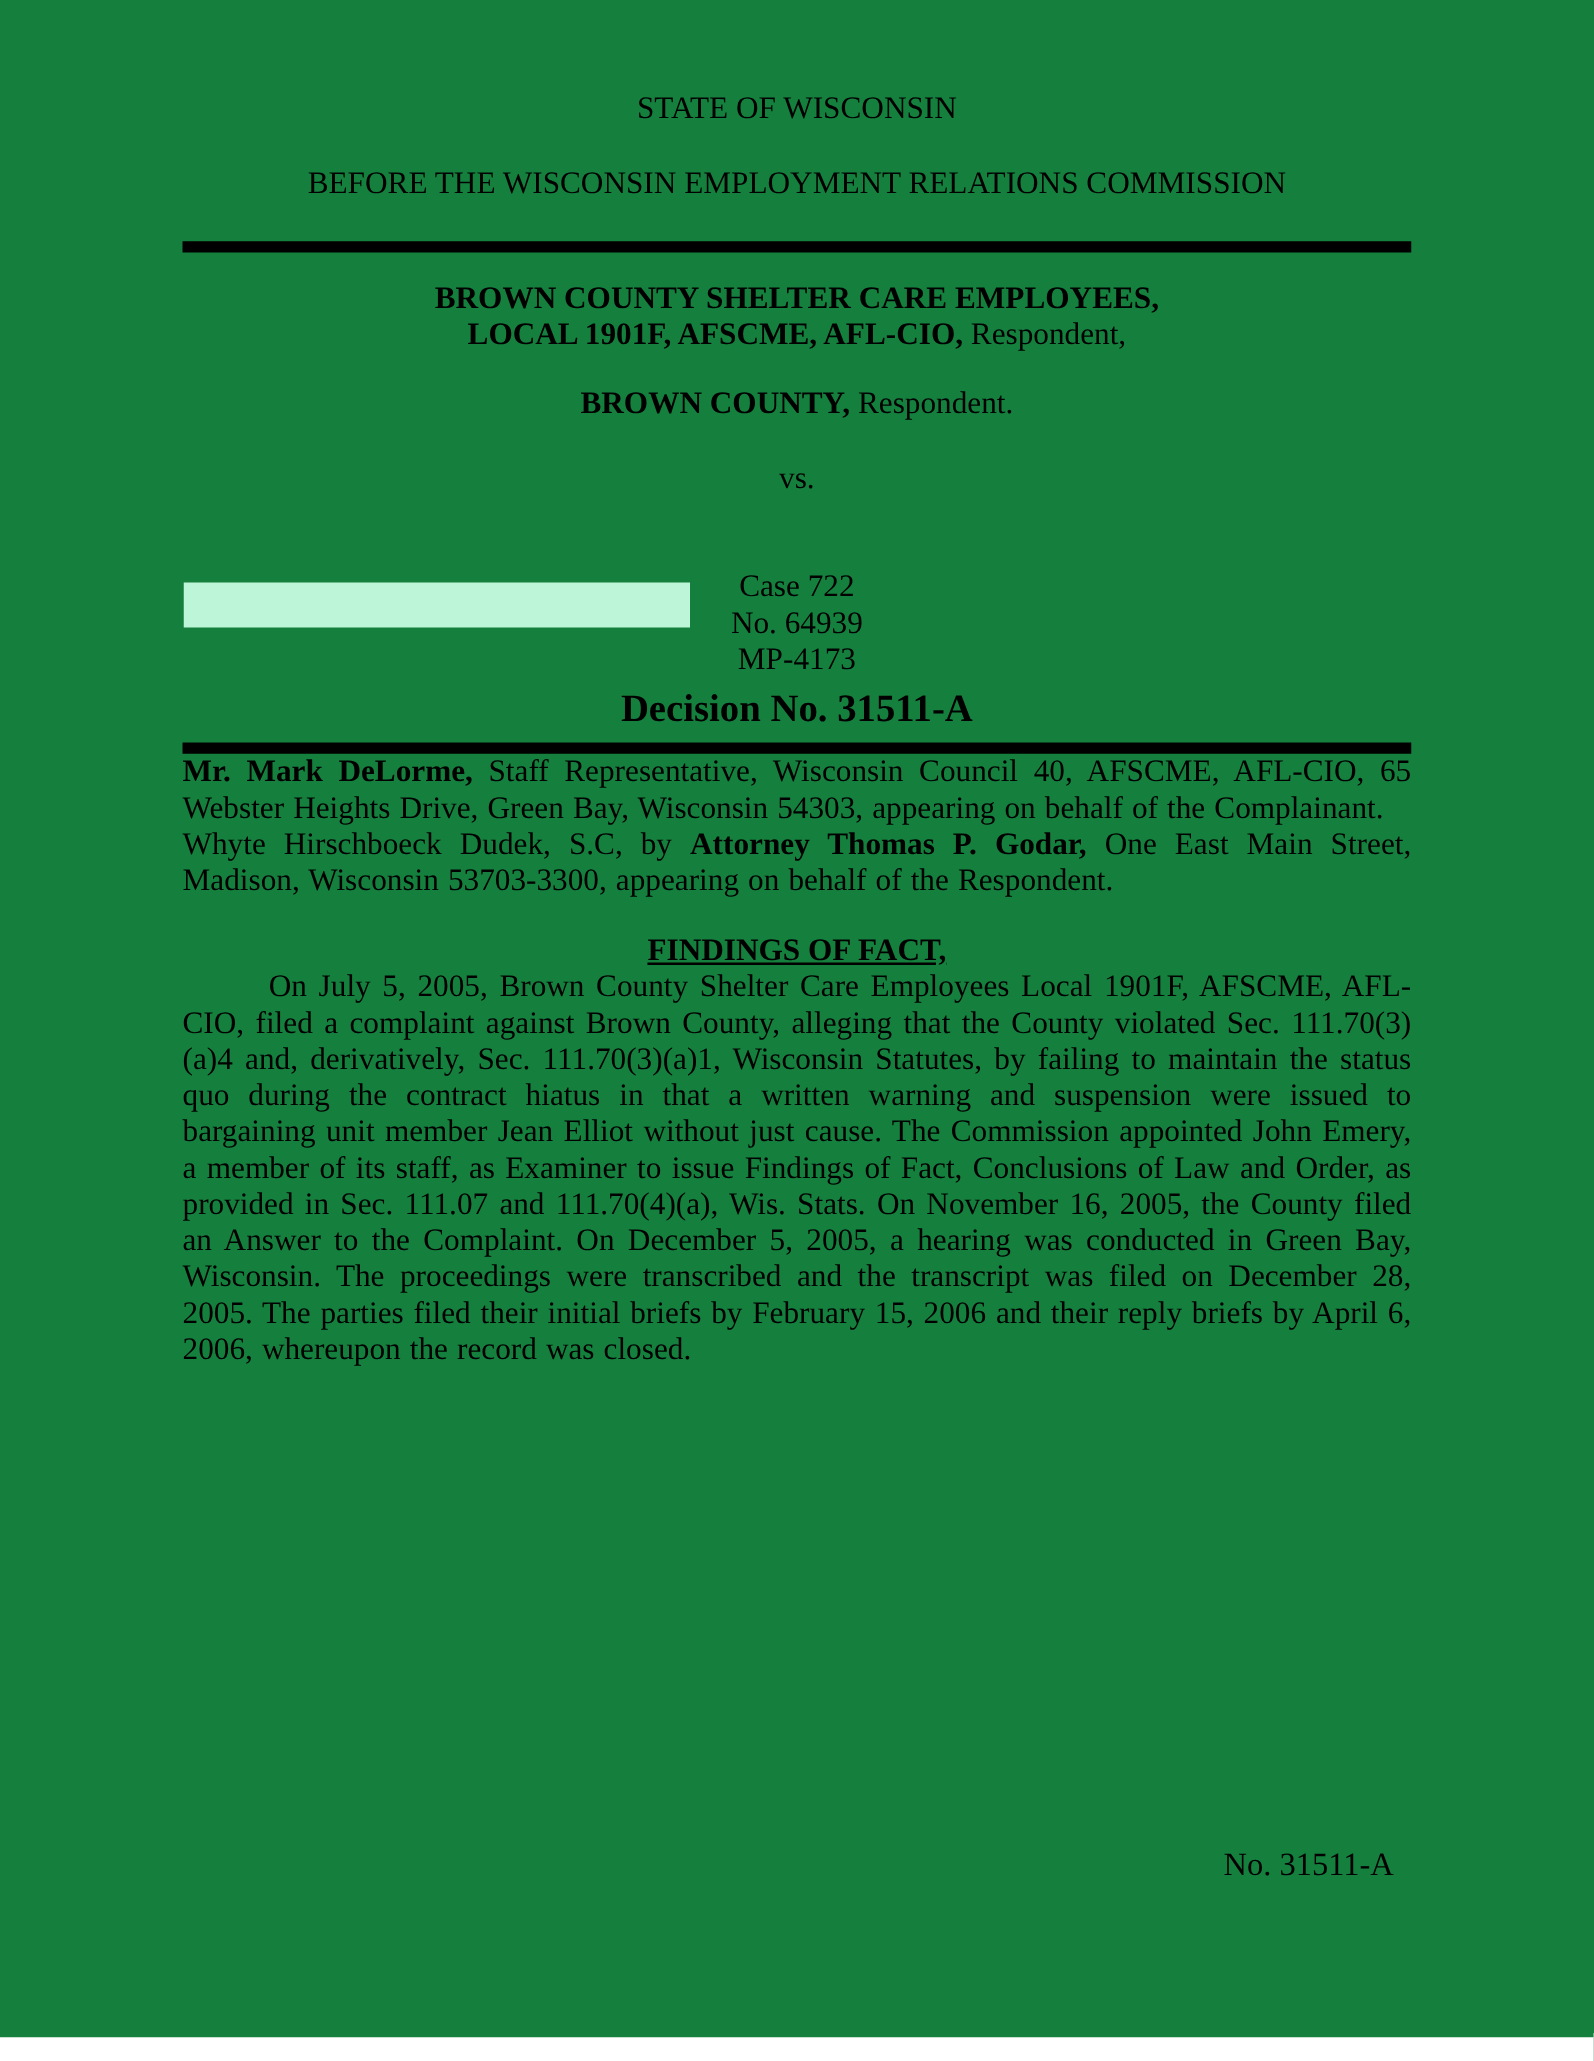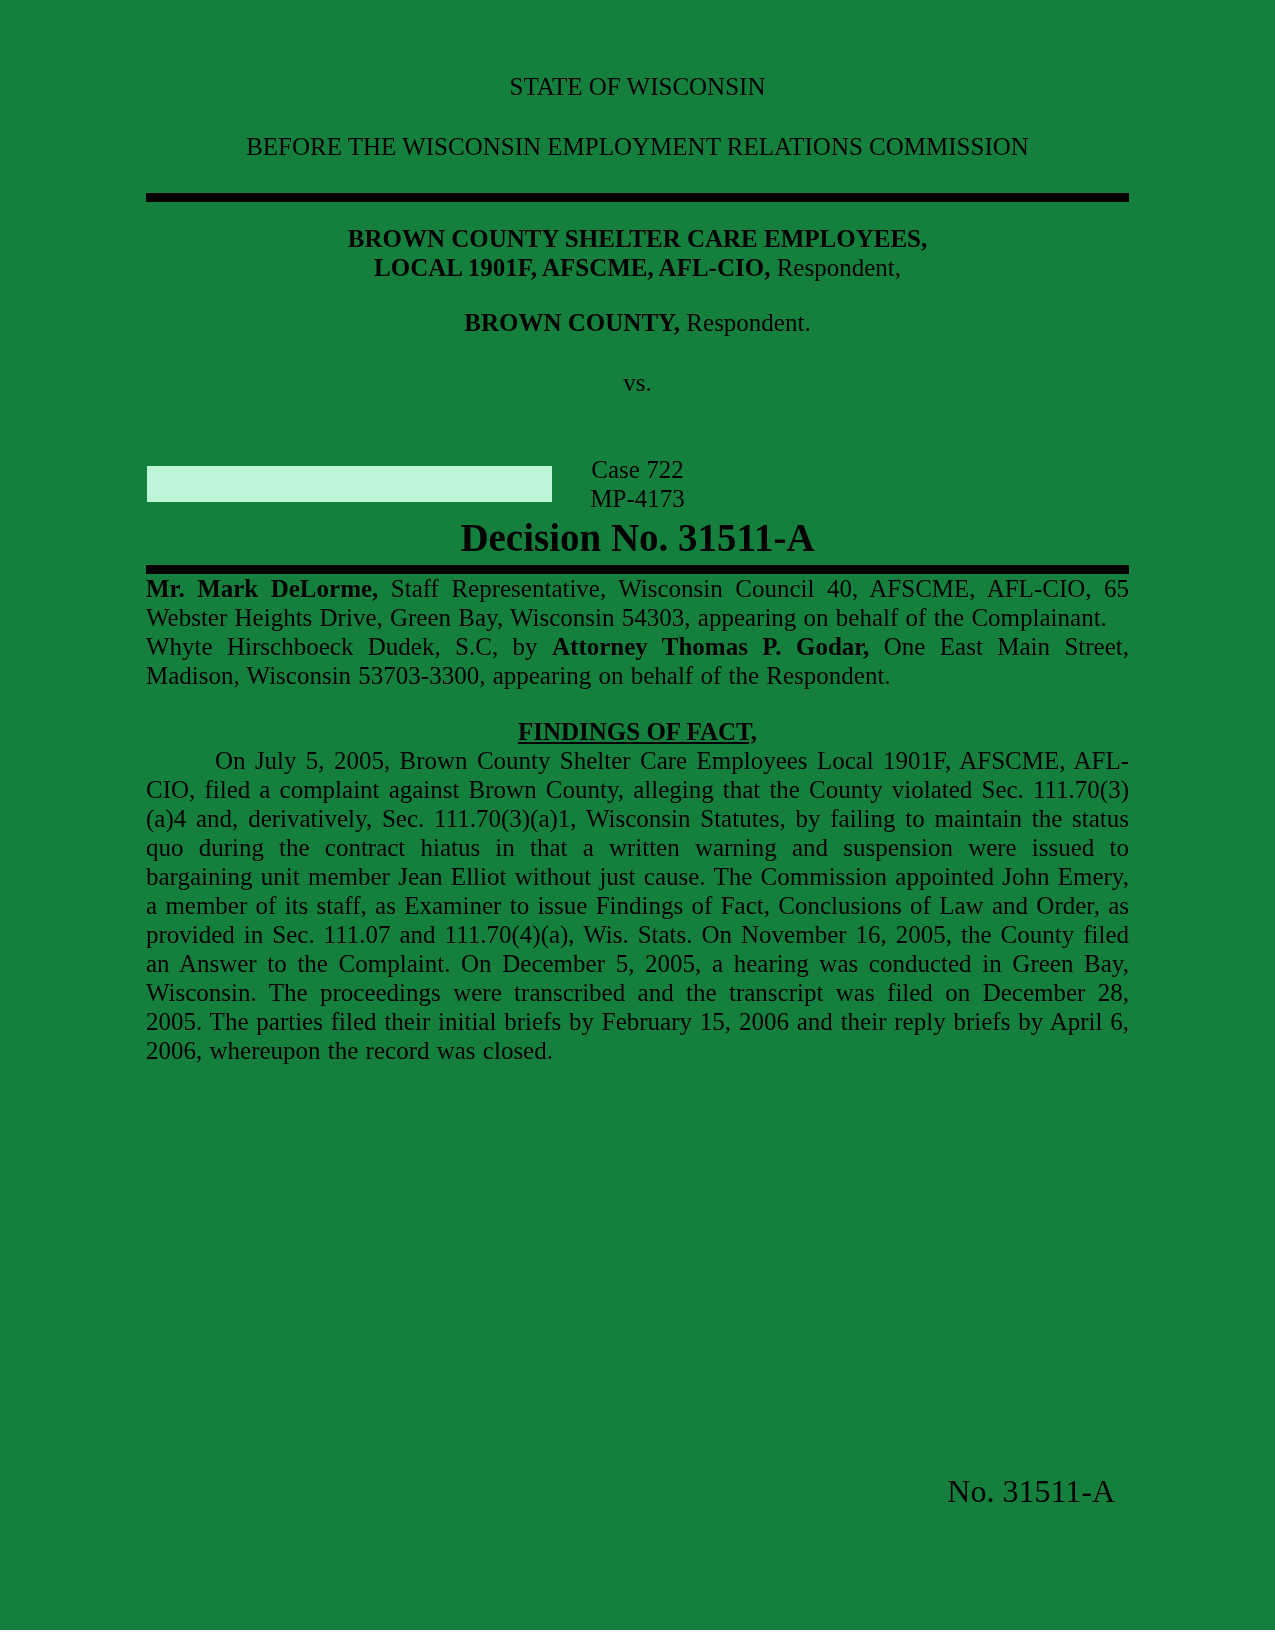--- a/index.html
+++ b/index.html
@@ -46,21 +46,21 @@
   .highlight-bar {
     position: absolute;
     left: 1px;
     top: 11px;
     width: 405px;
     height: 36px;
   }
   .case-line { position: relative; }
   .decision-line {
     margin-top: 8px;
-    font-size: 39px;
+    font-size: 31px;
     line-height: 33px;
   }
   .rule-bottom { margin-top: 11px; }
   .appearances-heading { margin-top: 40px; }
   p.para {
     margin: 0;
     text-align: justify;
     word-spacing: 1px;
   }
   .para-1 { margin-top: 29px; }
@@ -68,21 +68,21 @@
   .findings-h1 { margin-top: 27px; }
   .findings-h2 { margin-top: 0; }
   .main-para {
     margin-top: 31px;
     text-indent: 69px;
   }
   .footer-no {
     position: absolute;
     top: 1477px;
     right: 160px;
-    font-size: 32px;
+    font-size: 26px;
     line-height: 29px;
   }
 </style>
 </head>
 <body>
 
 <div class="page">
   <div class="content">
 
     <div class="center header-line1">STATE OF WISCONSIN</div>
@@ -95,20 +95,21 @@
 
     <div class="center"><span class="bold">LOCAL 1901F, AFSCME, AFL-CIO,</span><span> Respondent,</span></div>
 
     <div class="center respondent-line"><span class="bold">BROWN COUNTY,</span><span> Respondent.</span></div>
 
     <div class="center vs-line">vs.</div>
 
     <div class="case-block">
       <div class="highlight-bar" style="background-color: rgb(189, 245, 216);"></div>
       <div class="center case-line">Case 722</div>
+      <div class="center case-line">No. 64939</div>
       <div class="center case-line">MP-4173</div>
     </div>
 
     <div class="center bold decision-line">Decision No. 31511-A</div>
 
     <div class="rule rule-bottom"></div>
 
 
     <p class="para para-1"><span class="bold">Mr. Mark DeLorme,</span><span> Staff Representative, Wisconsin Council 40, AFSCME, AFL-CIO, 65 Webster Heights Drive, Green Bay, Wisconsin 54303, appearing on behalf of the Complainant.</span></p>
 

